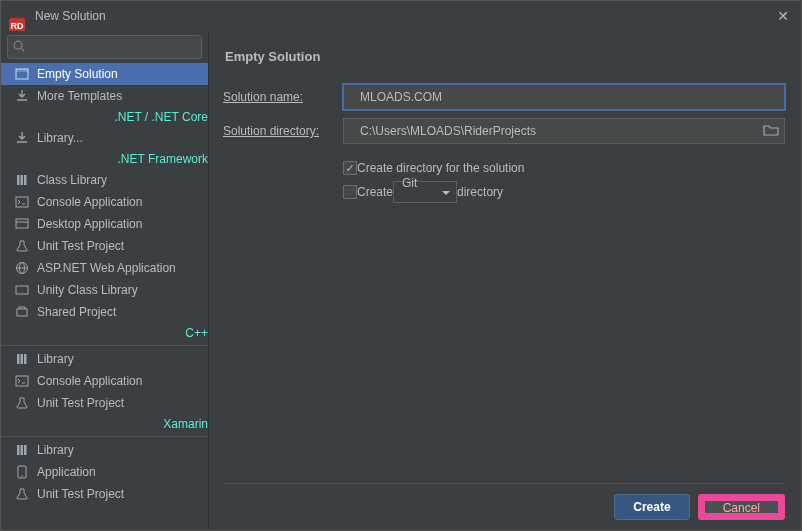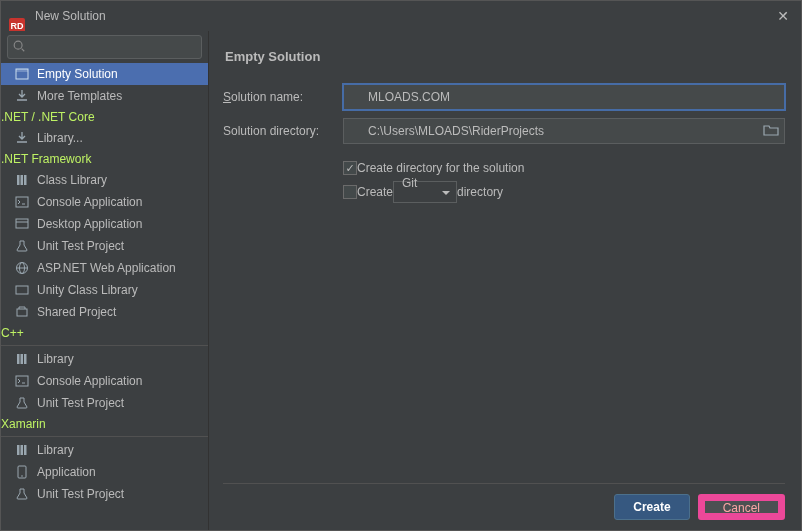--- a/index.html
+++ b/index.html
@@ -11,28 +11,28 @@
   .body { display: flex; height: calc(100% - 30px); }
   .sidebar { width: 208px; background: #3c3f41; border-right: 1px solid #323232; display: flex; flex-direction: column; }
   .search-wrap { padding: 4px 6px; }
   .search { width: 100%; height: 24px; background: #45494a; border: 1px solid #5b5e5f; border-radius: 3px; color: #bbb; padding: 2px 6px 2px 22px; }
   .search-box { position: relative; }
   .search-icon { position: absolute; left: 5px; top: 4px; color: #888; font-size: 13px; }
   .tree { overflow-y: auto; flex: 1; }
   .item { display: flex; align-items: center; height: 22px; padding: 0 8px 0 14px; cursor: pointer; color: #bbbbbb; gap: 8px; }
   .item.selected { background: #4b6eaf; color: #fff; }
   .item .icn { width: 14px; height: 14px; display: flex; align-items: center; justify-content: center; color: #9aa7b0; }
-  .cat { text-align: left; color: #bef264; height: 20px; line-height: 20px; font-size: 12px; }
+  .cat { text-align: right; color: #5eead4; height: 20px; line-height: 20px; font-size: 12px; }
   .hr { height: 1px; background: #515151; margin: 2px 0; }
   .main { flex: 1; padding: 12px 16px 10px 14px; display: flex; flex-direction: column; position: relative; }
   .main-title { font-size: 13px; color: #bbbbbb; font-weight: bold; margin: 6px 0 20px 2px; }
   .form-row { display: flex; align-items: center; margin-bottom: 8px; }
-  .form-label { width: 120px; color: #bbbbbb; }
+  .form-label { width: 120px; color: #bbbbbb; text-decoration: underline; }
   .form-label u { text-decoration: underline; }
-  .text-input { flex: 1; height: 26px; background: #45494a; border: 1px solid #5b5e5f; color: #bbbbbb; padding: 0 24px; }
+  .text-input { flex: 1; height: 26px; background: #45494a; border: 1px solid #5b5e5f; color: #bbbbbb; padding: 0 16px; }
   .text-input.focused { border: 1px solid #466ca6; outline: 1px solid #466ca6; }
   .dir-row .text-input { padding-right: 28px; }
   .dir-row { position: relative; }
   .folder-icon { position: absolute; right: 6px; top: 5px; color: #9aa7b0; cursor: pointer; }
   .opts { margin-left: 120px; margin-top: 4px; }
   .chk-row { display: flex; align-items: center; gap: 0; height: 24px; color: #bbbbbb; }
   .chk { width: 14px; height: 14px; border: 1px solid #6b6b6b; background: #43494a; display: flex; align-items: center; justify-content: center; font-size: 11px; color: #bbbbbb; }
   .chk.checked::after { content: "✓"; }
   .combo { display: inline-flex; align-items: center; height: 22px; background: #3c3f41; border: 1px solid #5b5e5f; padding: 0 18px 18px 8px; position: relative; color: #bbbbbb; min-width: 64px; }
   .combo::after { content: ""; position: absolute; right: 6px; top: 9px; border-left: 4px solid transparent; border-right: 4px solid transparent; border-top: 4px solid #bbbbbb; }

